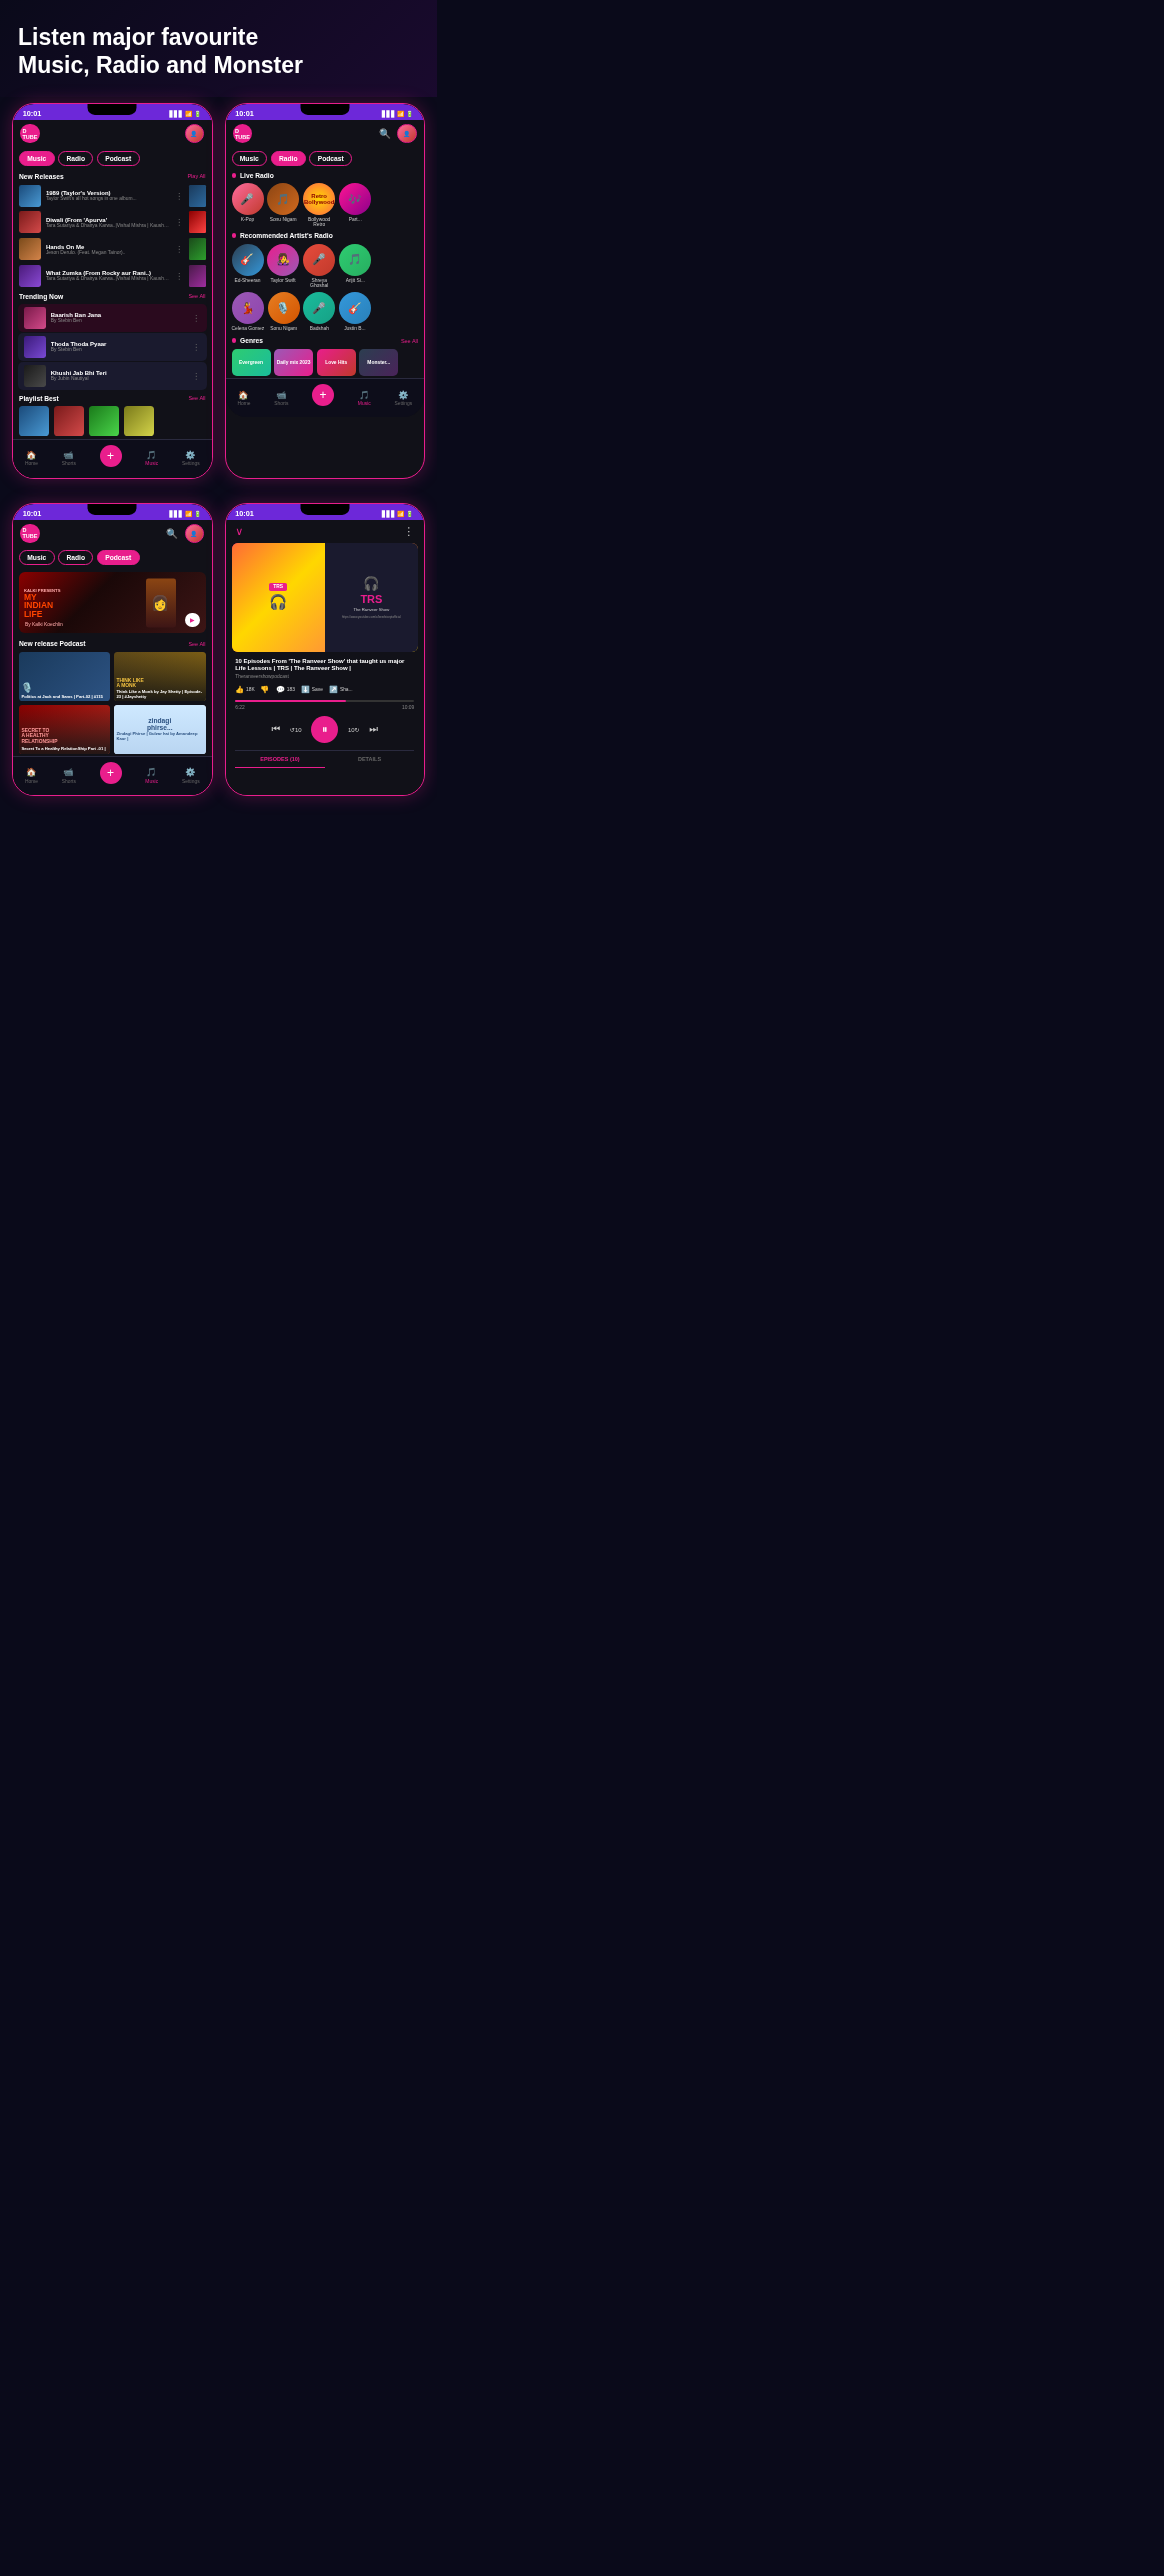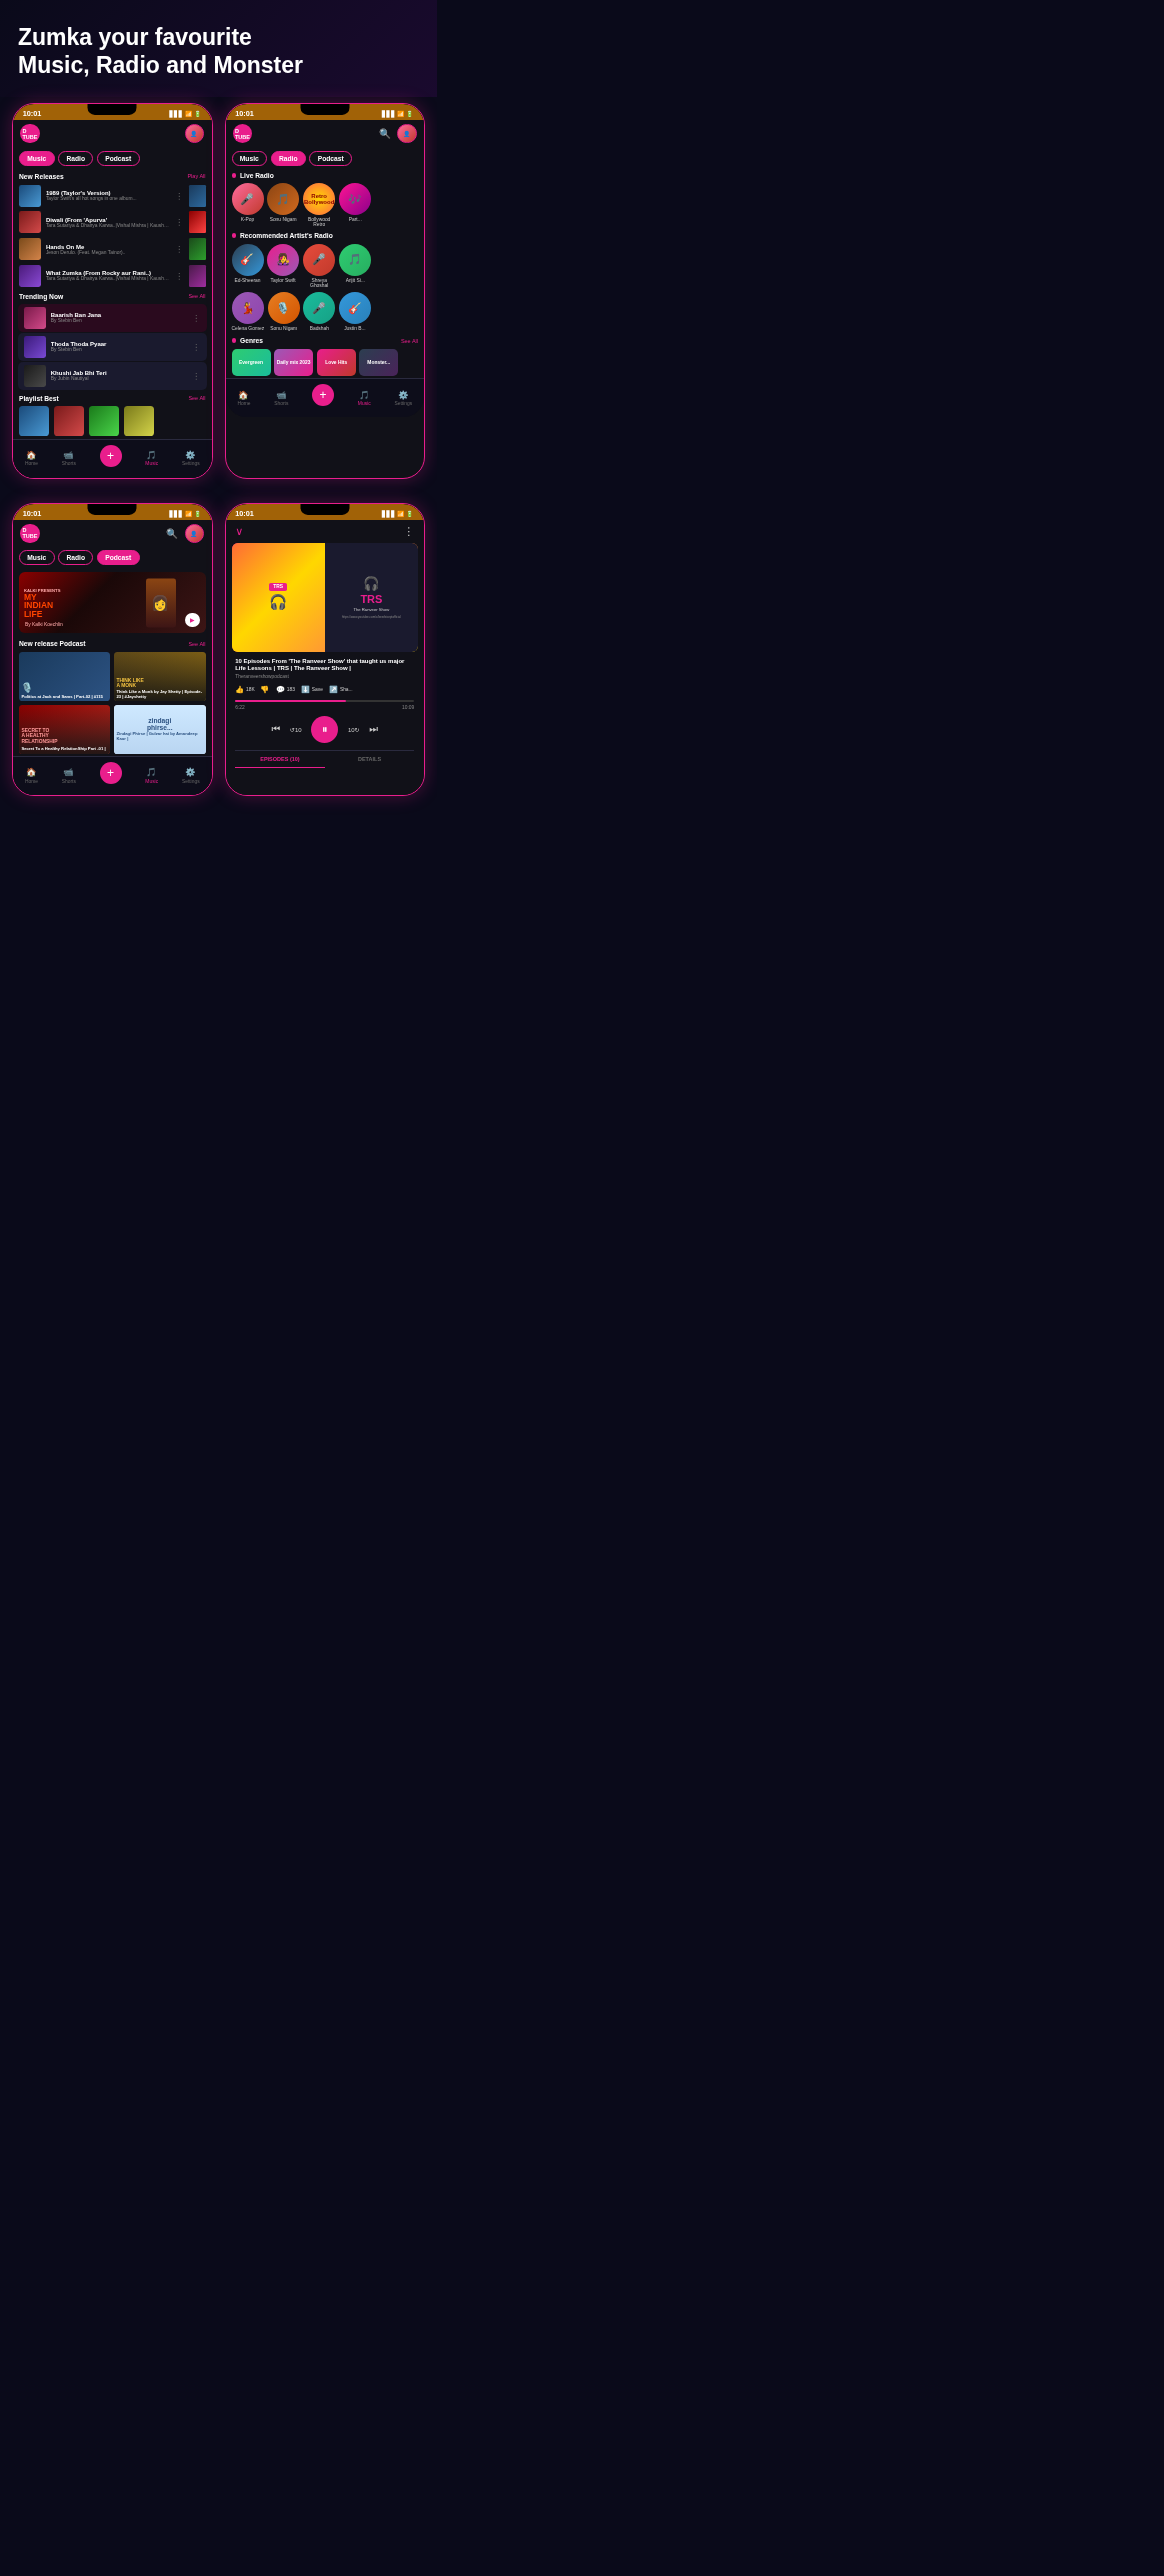--- a/index.html
+++ b/index.html
@@ -51,21 +51,21 @@
 
     
     .status-bar {
       display: flex;
       justify-content: space-between;
       align-items: center;
       padding: 4.9px 9.7px 2.4px 9.7px;
       font-size: 6.7px;
       font-weight: 600;
       color: #fff;
-      background: #a16207;
+      background: #6d28d9;
     }
     .status-bar .time { font-size: 7.3px; font-weight: 700; }
     .status-icons { display: flex; gap: 1.8px; align-items: center; font-size: 6px; }
 
     
     .notch {
       width: 49px;
       height: 11px;
       background: #000;
       border-radius: 0 0 7.3px 7.3px;
@@ -510,21 +510,21 @@
       bottom: 6px;
     }
 
     .small-text-url { font-size: 3px; color: #888; word-break: break-all; }
   </style>
 </head>
 <body>
 
 <div class="hero">
   <h1>
-    <span>Zumka your favourite</span><br>
+    <span>Listen major favourite</span><br>
     <span>Music, Radio and Monster</span>
   </h1>
 </div>
 
 <div class="phones-grid">
 
   <div class="phone">
     <div class="phone-inner">
       <div class="notch"></div>
 

